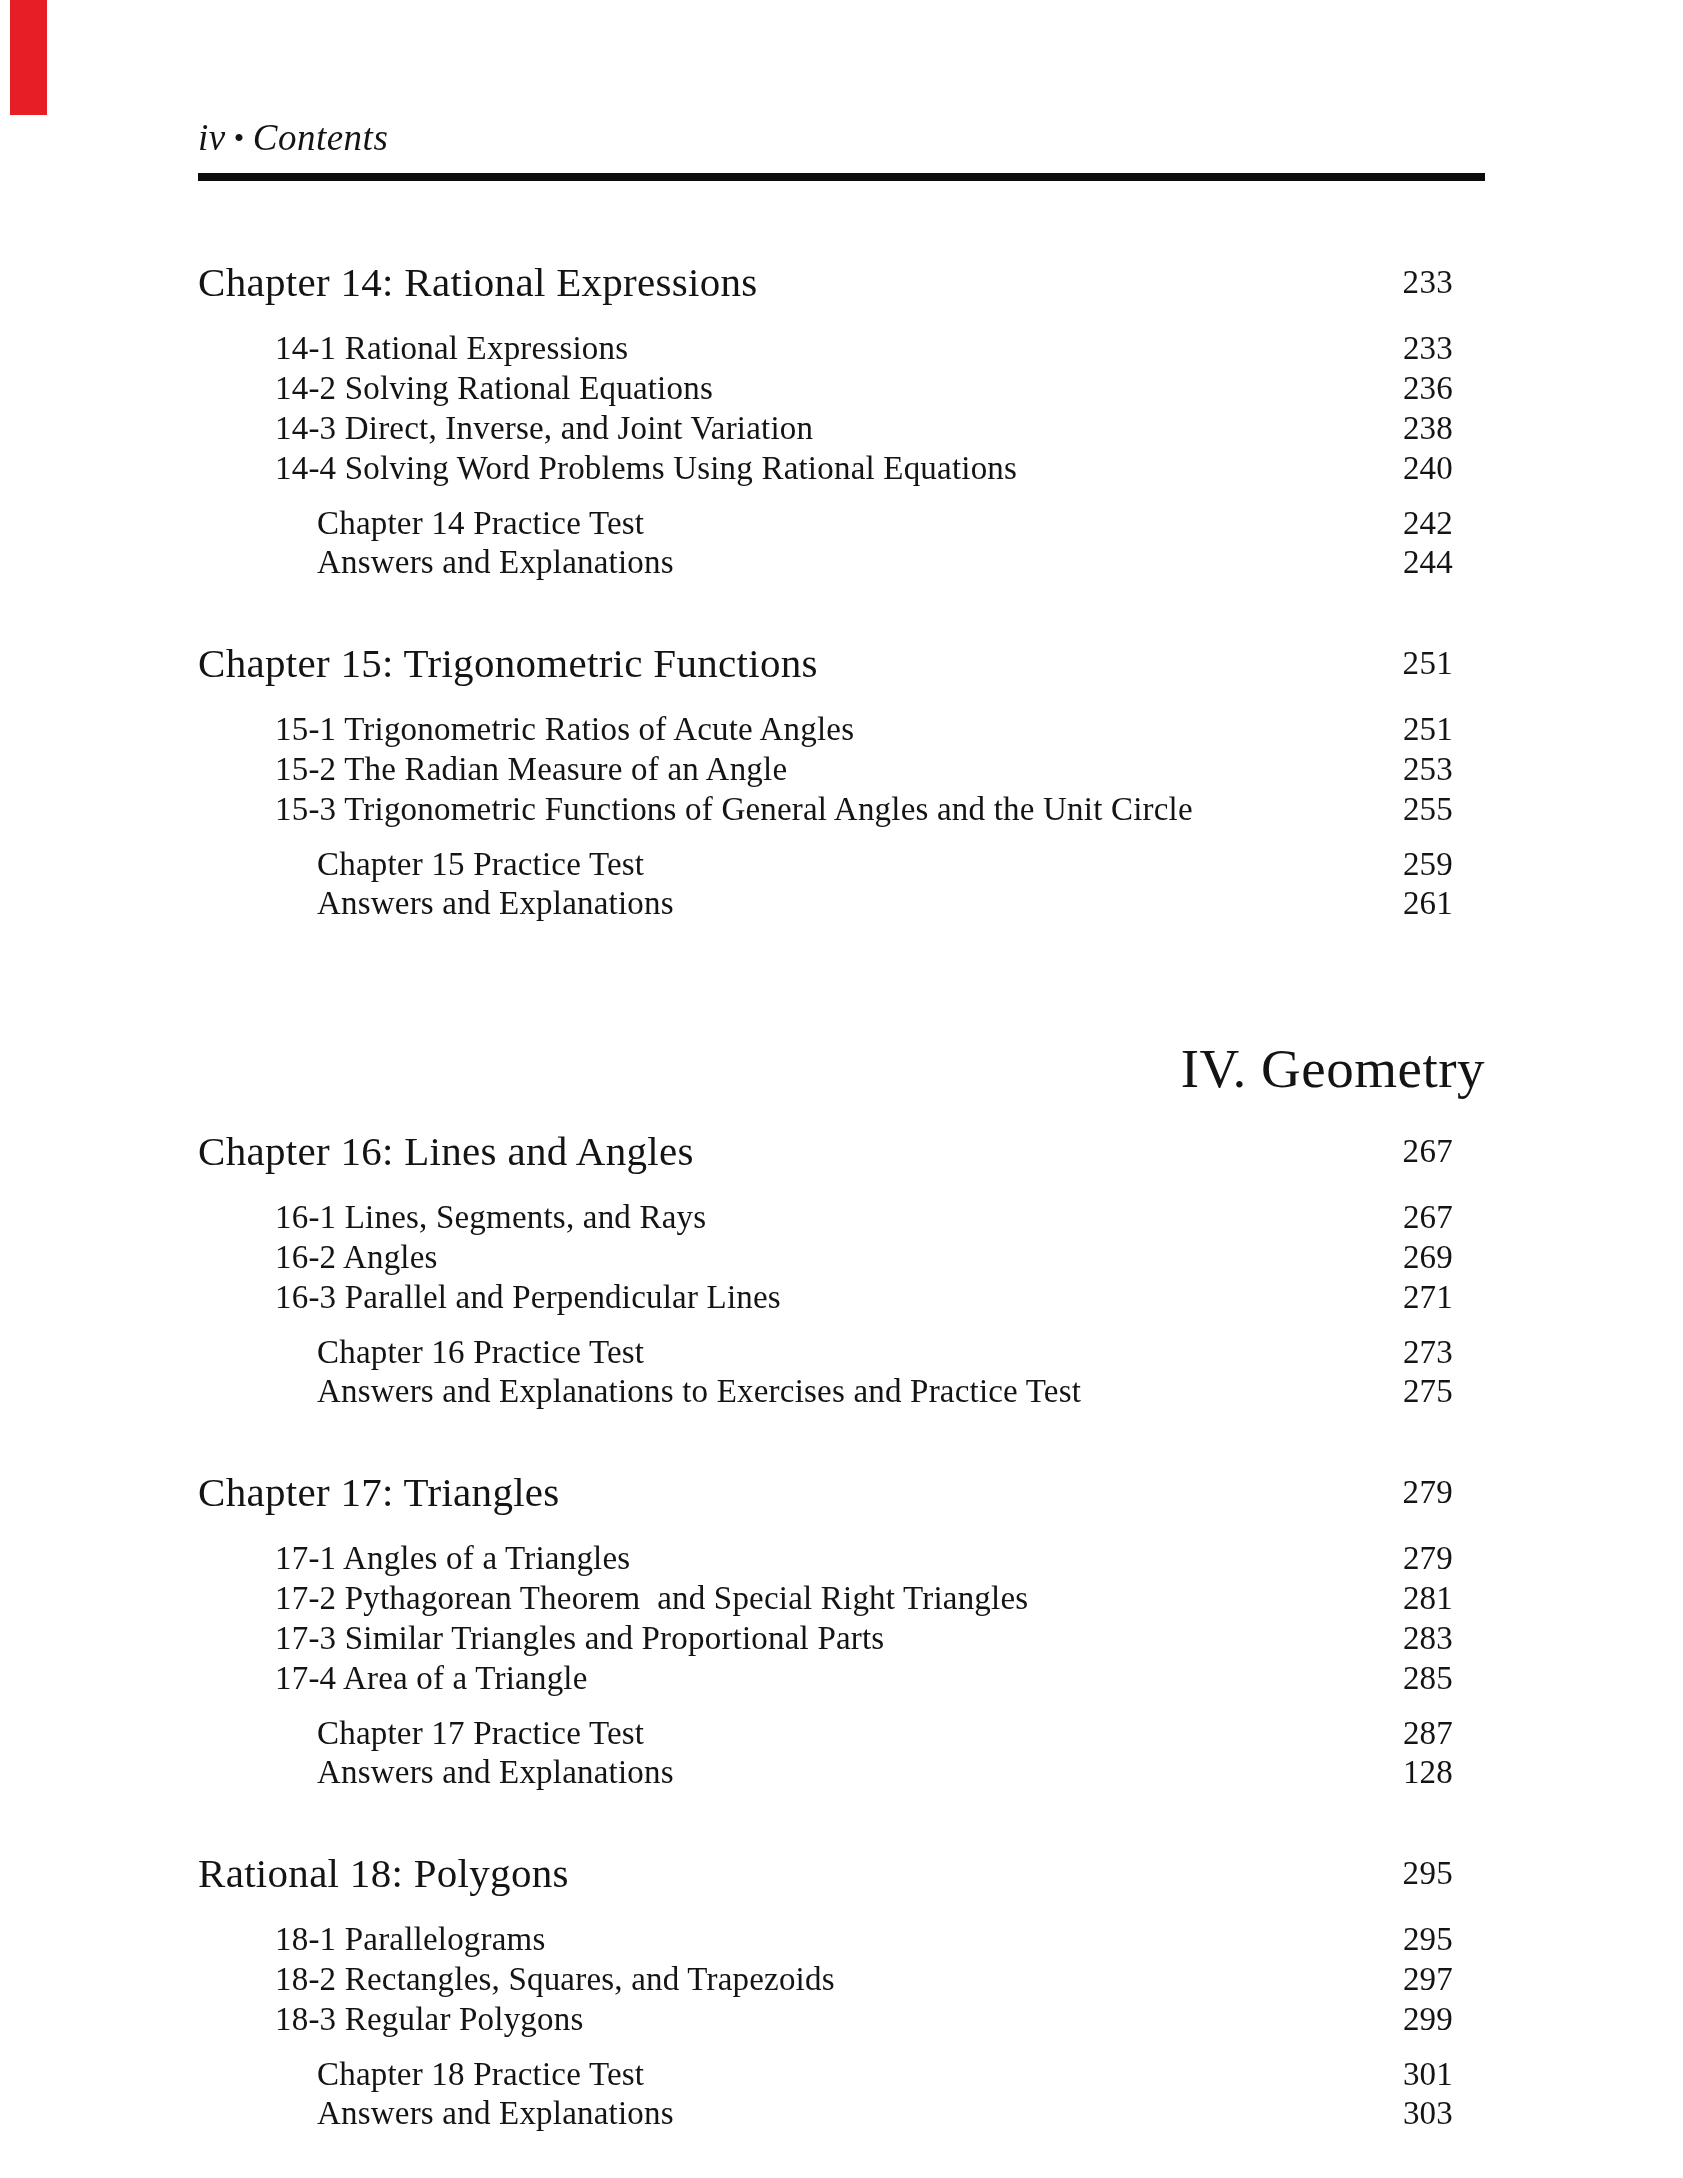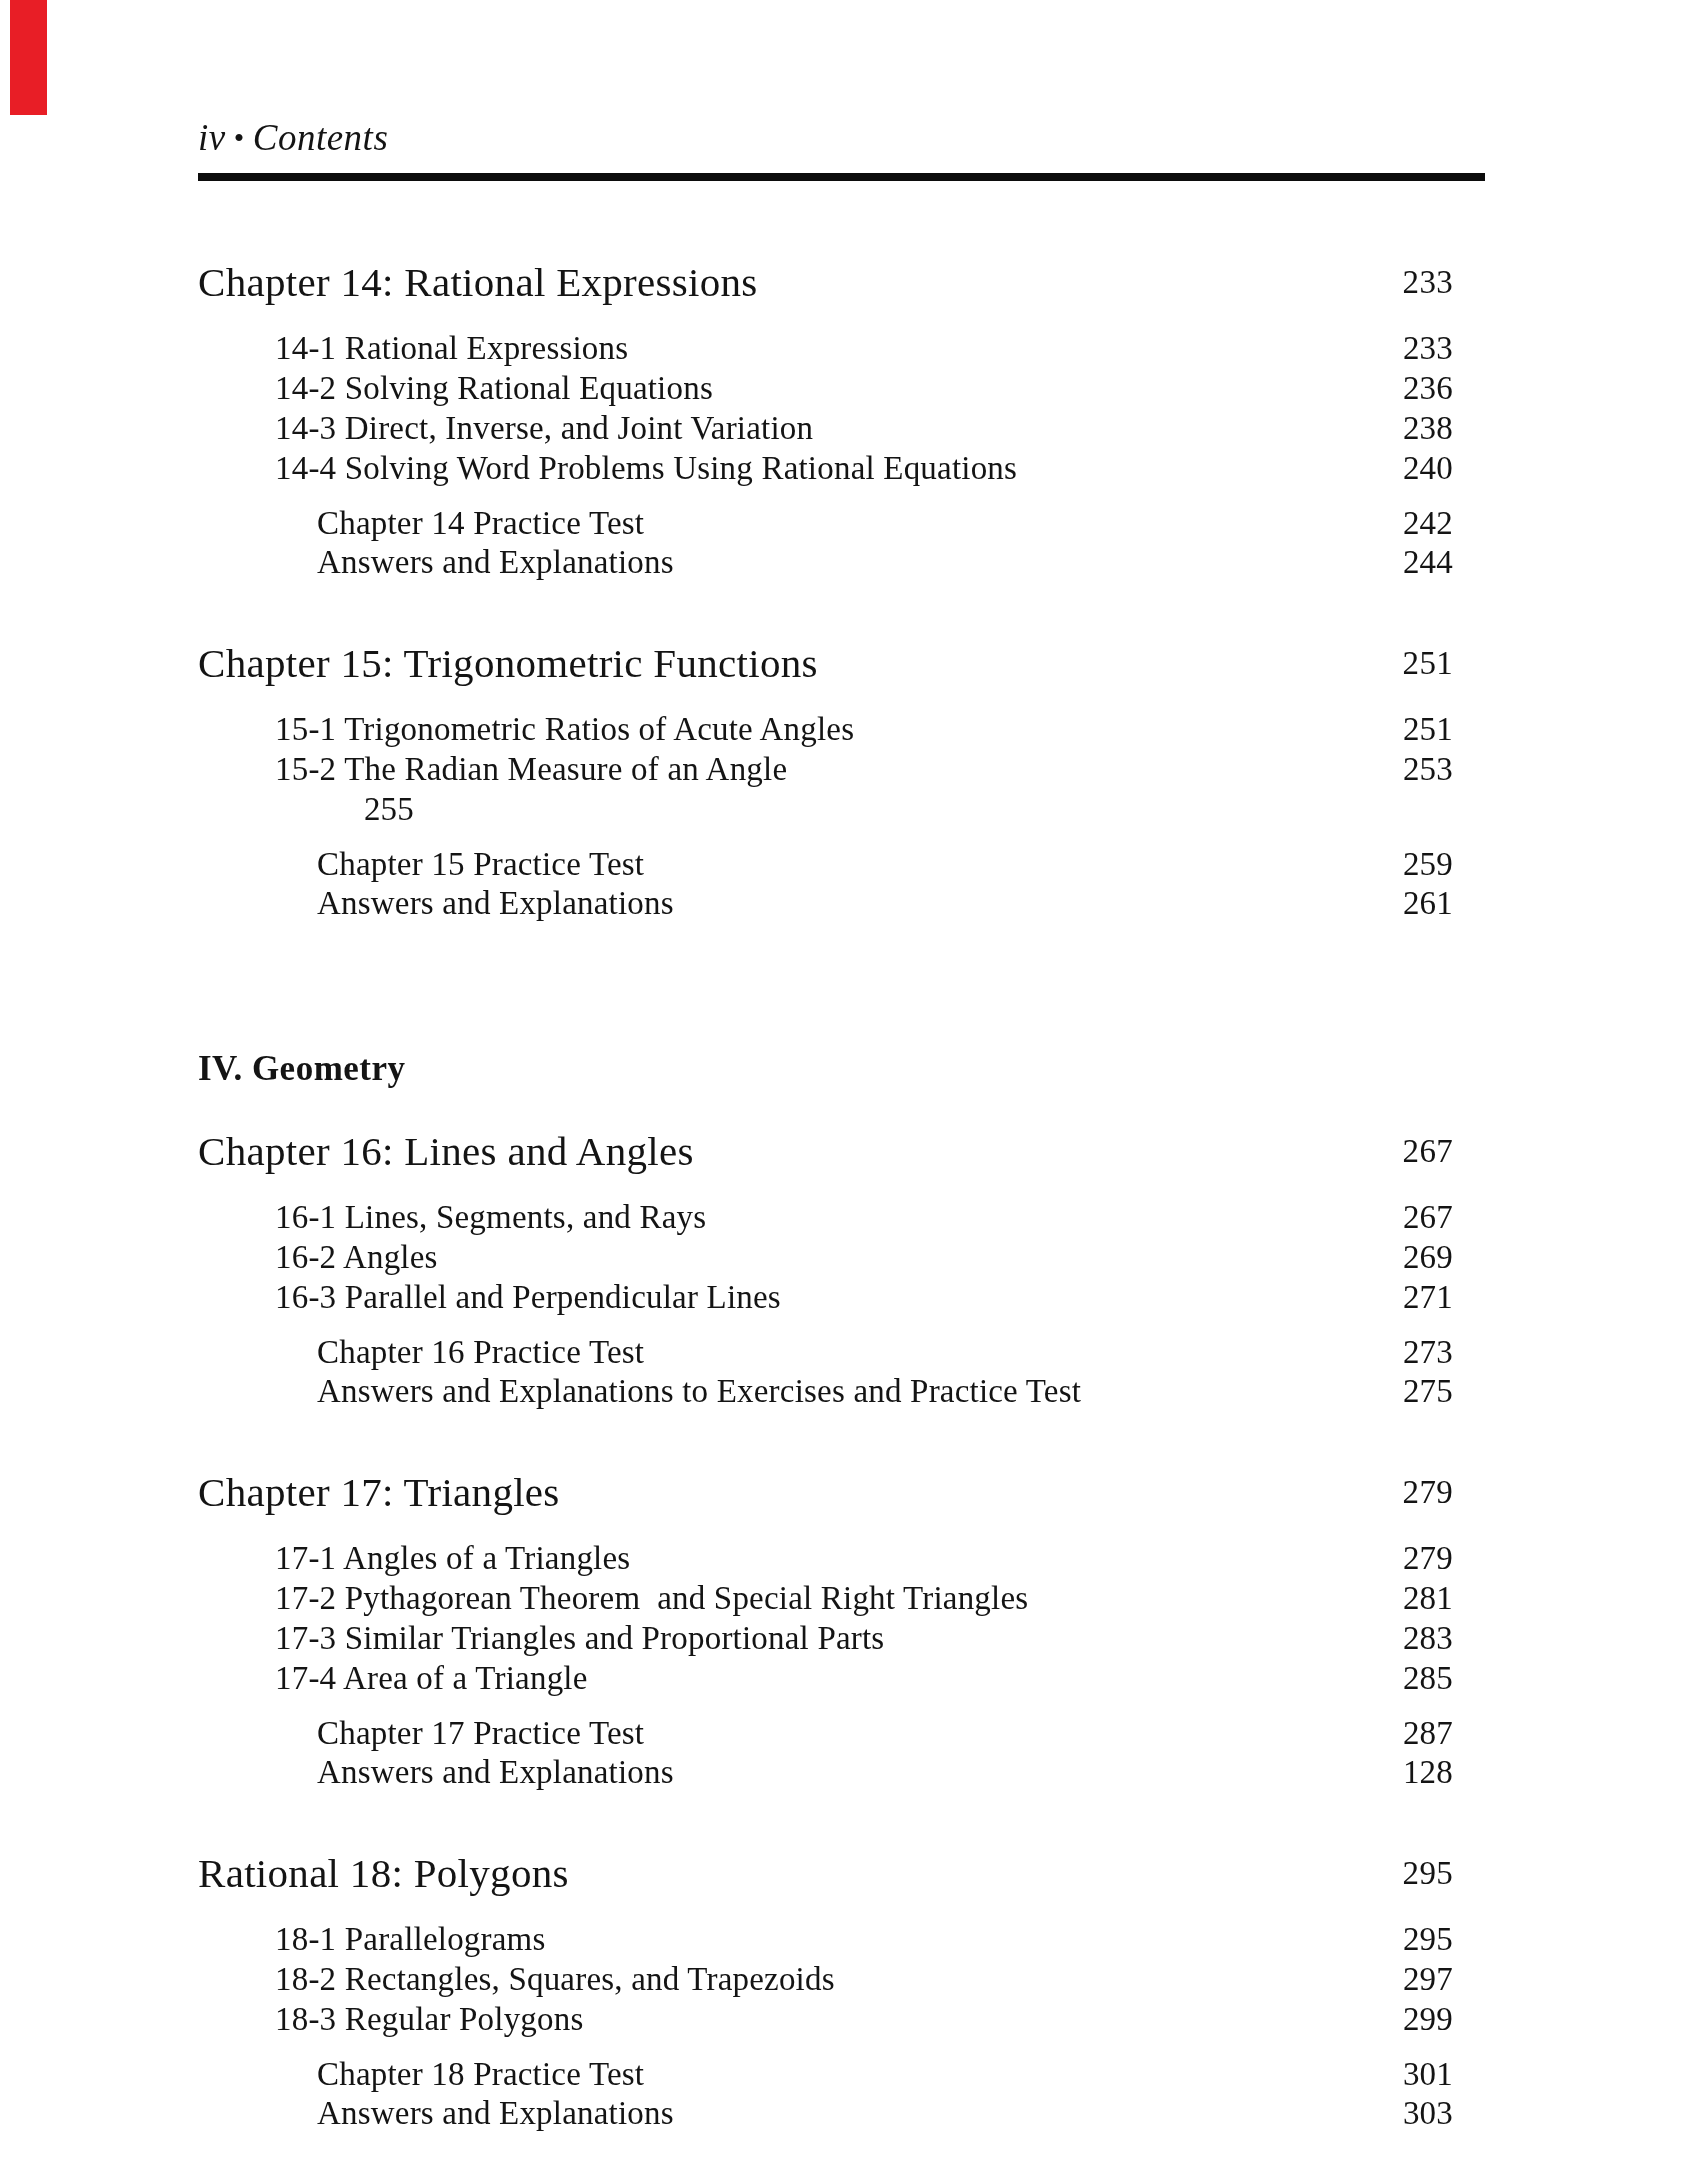--- a/index.html
+++ b/index.html
@@ -48,24 +48,25 @@
     border-top: 8px solid #0c0c0c;
     margin: 14px 0 0 0;
     width: 1287px;
   }
   .toc { margin-top: 0; }
   .chapter { margin-top: 57px; }
   .toc > .chapter:first-child { margin-top: 77px; }
   .part-heading {
     margin-top: 115px;
     margin-bottom: 0;
-    font-size: 35px;
+    font-size: 55px;
     line-height: 61px;
-    font-weight: bold;
+    font-weight: normal;
     letter-spacing: 0.5px;
+    text-align: right;
   }
   .part-heading + .chapter { margin-top: 28px; }
   .chapter-head {
     display: flex;
     align-items: flex-start;
     font-size: 41px;
     line-height: 48px;
     letter-spacing: 0.3px;
   }
   .chapter-head .row-title { flex: 1; white-space: pre-wrap; }
@@ -152,20 +153,21 @@
     <span class="row-title">15-1 Trigonometric Ratios of Acute Angles</span>
     <span class="page-num">251</span>
   </div>
 
   <div class="row">
     <span class="row-title">15-2 The Radian Measure of an Angle</span>
     <span class="page-num">253</span>
   </div>
 
   <div class="row">
+    <span class="row-title">15-3 Trigonometric Functions of General Angles and the Unit Circle</span>
     <span class="page-num">255</span>
   </div>
 </div>
     <div class="extras">
   <div class="row">
     <span class="row-title">Chapter 15 Practice Test</span>
     <span class="page-num">259</span>
   </div>
 
   <div class="row">

